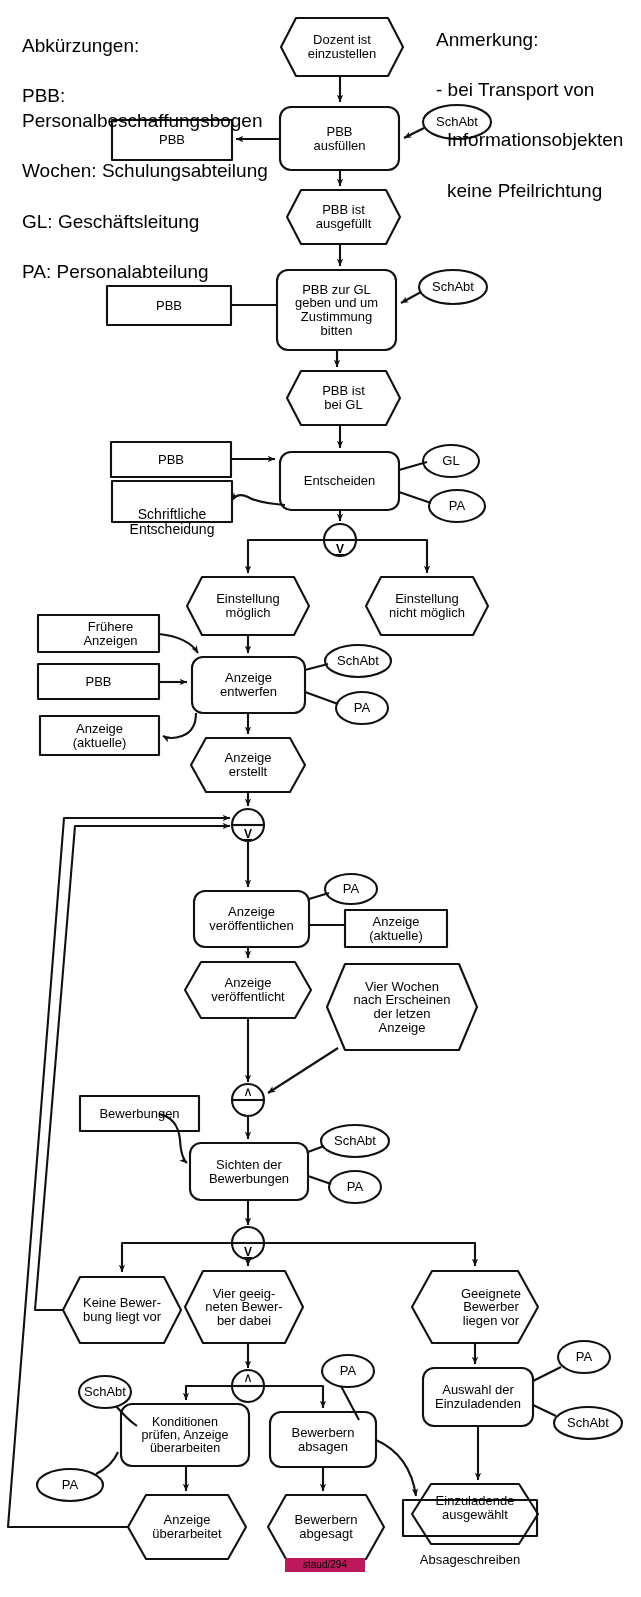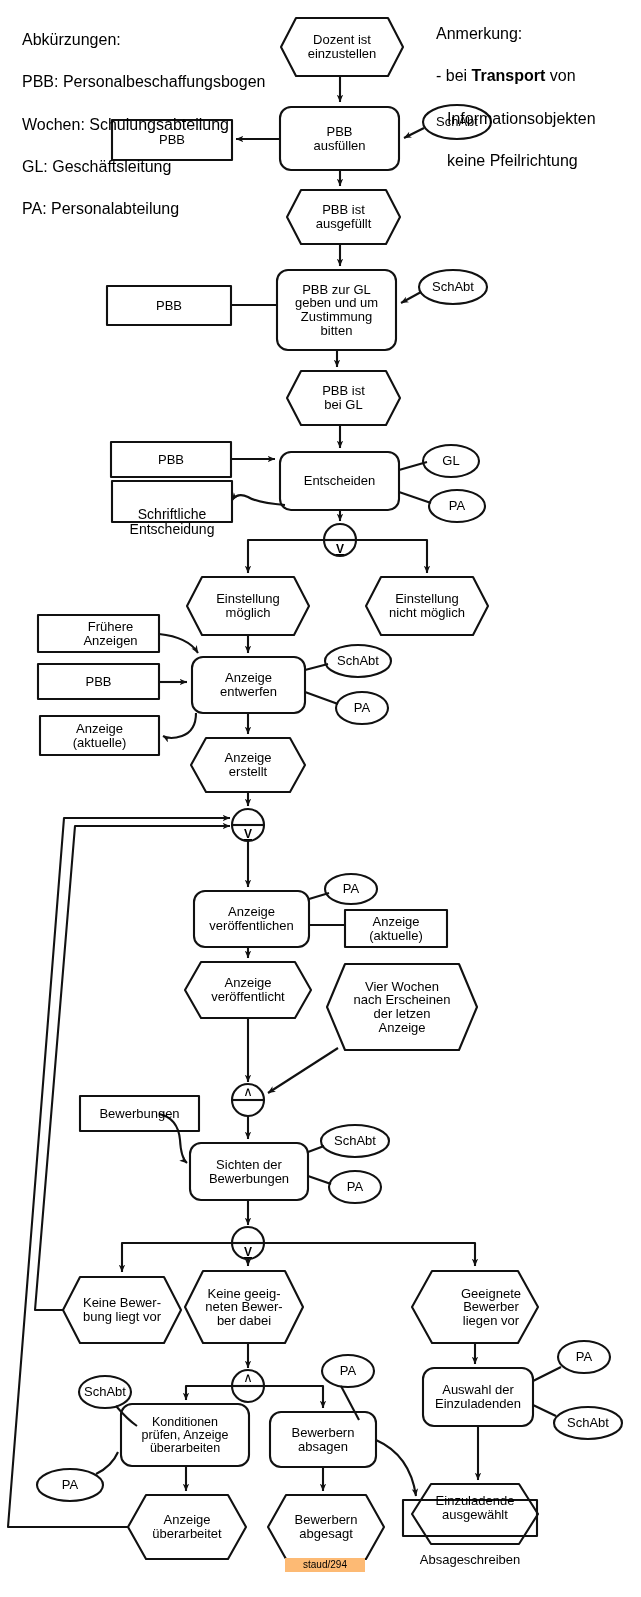--- a/index.html
+++ b/index.html
@@ -30,26 +30,26 @@
     text-align:center;
     color:#000;
     line-height:1.04;
     white-space:pre-line;
     pointer-events:none;
     font-size:13px;
   }
   .legend{
     position:absolute;
     color:#000;
-    font-size:16px;
+    font-size:19px;
     line-height:1.32;
     white-space:pre-line;
     text-align:left;
   }
-  .note-b{font-weight:bold;}
+  .note-b{font-weight:normal;}
   .tiny{font-size:10px;}
 </style>
 </head>
 <body>
 
 <div id="stage">
 
   <svg id="wires" viewBox="0 0 641 1597" width="641" height="1597" xmlns="http://www.w3.org/2000/svg">
     <defs>
       <marker id="ah" markerWidth="9" markerHeight="9" refX="7.4" refY="3.2" orient="auto" markerUnits="userSpaceOnUse">
@@ -235,21 +235,21 @@
   <div class="lbl" style="left:191px; top:738px; width:114px; height:54px;">Anzeige
 erstellt</div>
   <div class="lbl" style="left:185px; top:962px; width:126px; height:56px;">Anzeige
 veröffentlicht</div>
   <div class="lbl" style="left:327px; top:964px; width:150px; height:86px;">Vier Wochen
 nach Erscheinen
 der letzen
 Anzeige</div>
   <div class="lbl" style="left:63px; top:1277px; width:118px; height:66px;">Keine Bewer-
 bung liegt vor</div>
-  <div class="lbl" style="left:185px; top:1271px; width:118px; height:72px;">Keine geeig-
+  <div class="lbl" style="left:185px; top:1271px; width:118px; height:72px;">Vier geeig-
 neten Bewer-
 ber dabei</div>
   <div class="lbl" style="left:428px; top:1271px; width:126px; height:72px;">Geeignete
 Bewerber
 liegen vor</div>
   <div class="lbl" style="left:128px; top:1495px; width:118px; height:64px;">Anzeige
 überarbeitet</div>
   <div class="lbl" style="left:268px; top:1495px; width:116px; height:64px;">Bewerbern
 abgesagt</div>
   <div class="lbl" style="left:412px; top:1484px; width:126px; height:48px;">Einzuladende
@@ -305,15 +305,15 @@
   <div class="lbl" style="left:37px; top:1469px; width:66px; height:32px;">PA</div>
   <div class="lbl" style="left:558px; top:1341px; width:52px; height:32px;">PA</div>
   <div class="lbl" style="left:554px; top:1407px; width:68px; height:32px;">SchAbt</div>
 
   <div class="lbl" style="left:328px; top:540px; width:24px; height:18px; font-size:12px; font-weight:bold; text-decoration:underline;">V</div>
   <div class="lbl" style="left:236px; top:825px; width:24px; height:18px; font-size:12px; font-weight:bold; text-decoration:underline;">V</div>
   <div class="lbl" style="left:236px; top:1083px; width:24px; height:17px; font-size:13px;">∧</div>
   <div class="lbl" style="left:236px; top:1243px; width:24px; height:18px; font-size:12px; font-weight:bold; text-decoration:underline;">V</div>
   <div class="lbl" style="left:236px; top:1369px; width:24px; height:17px; font-size:13px;">∧</div>
 
-  <div class="lbl tiny" style="left:285px; top:1558px; width:80px; height:14px; background:#fdba74;">staud/294</div>
+  <div class="lbl tiny" style="left:285px; top:1558px; width:80px; height:14px; background:#be185d;">staud/294</div>
 
 </div>
 
 </body></html>

